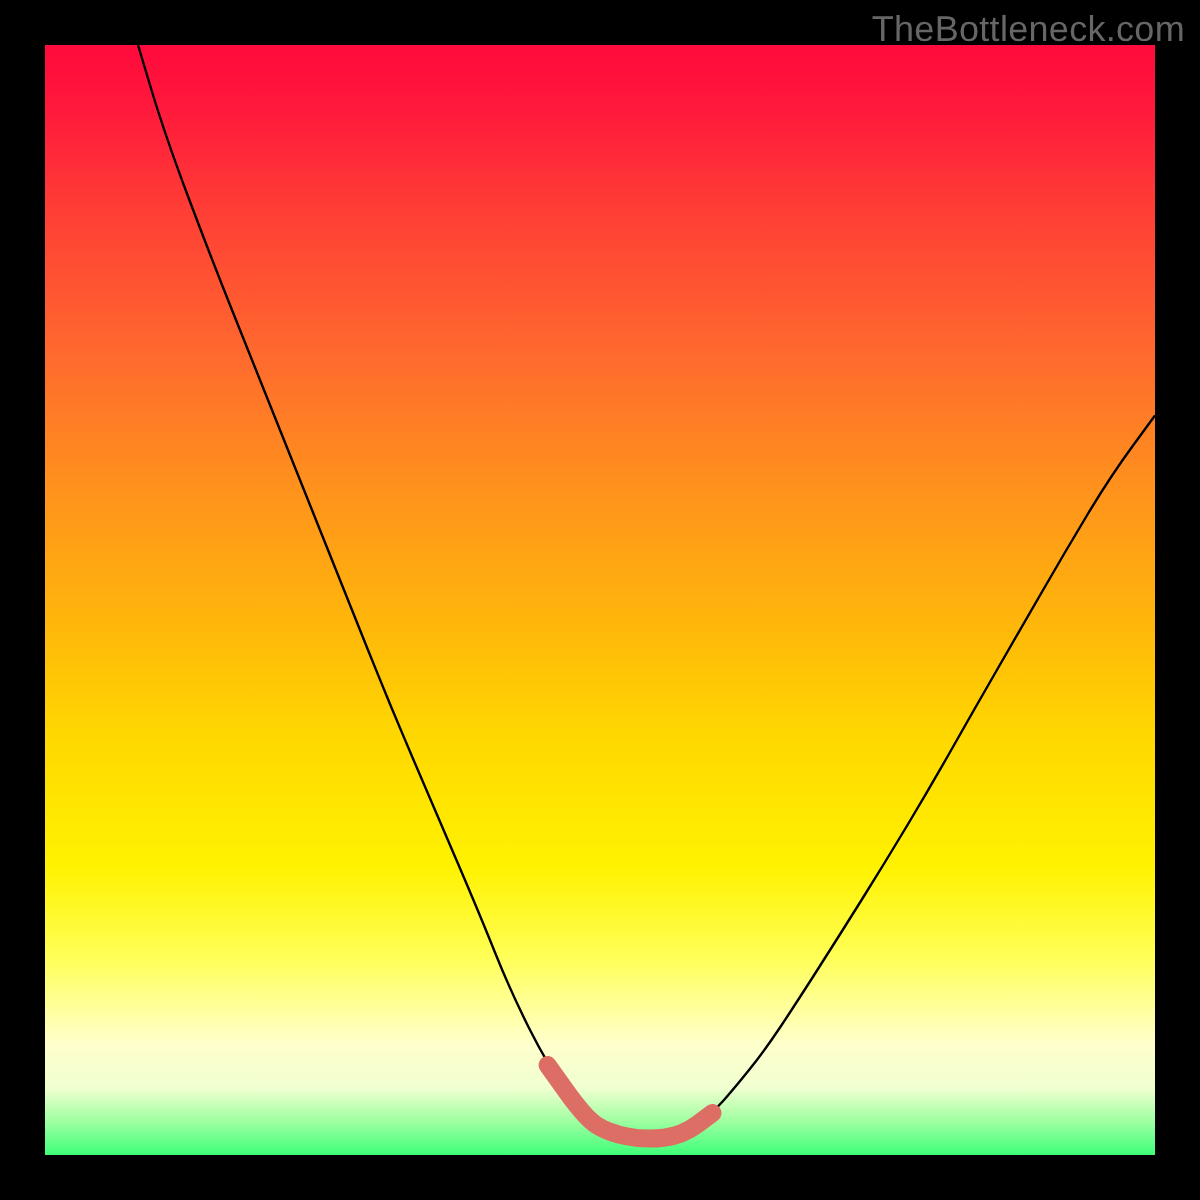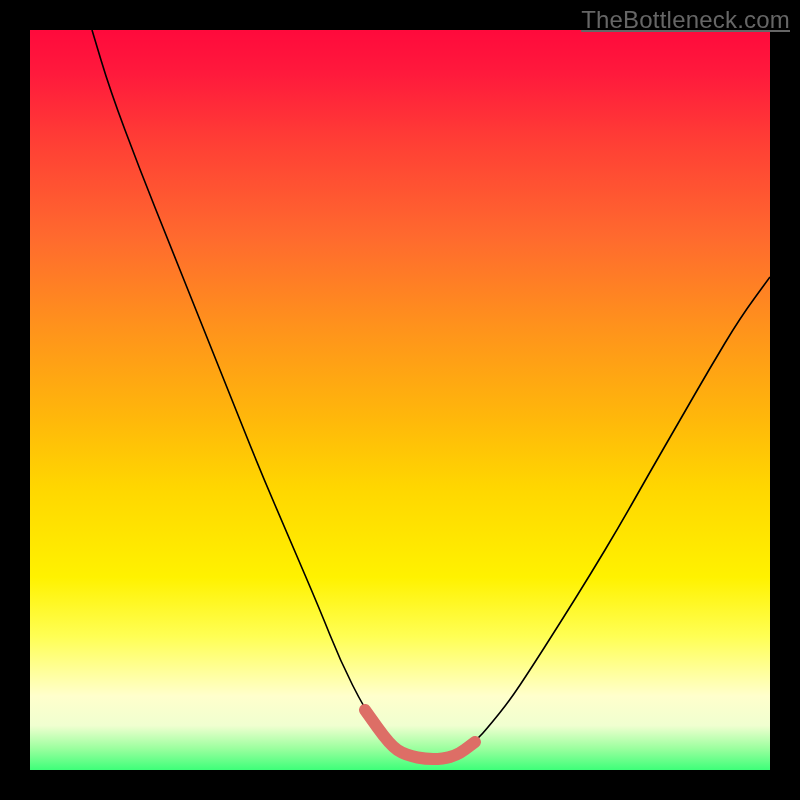--- a/index.html
+++ b/index.html
@@ -19,21 +19,20 @@
   }
   .watermark {
     position: absolute;
     top: 6px;
     right: 10px;
     color: #666;
     font-size: 24px;
     font-weight: 500;
     letter-spacing: 0.2px;
     z-index: 40;
-    text-decoration: underline;
   }
   .plot-area {
     position: absolute;
     left: 30px;
     top: 30px;
     width: 740px;
     height: 740px;
     overflow: hidden;
   }
   .gradient {

